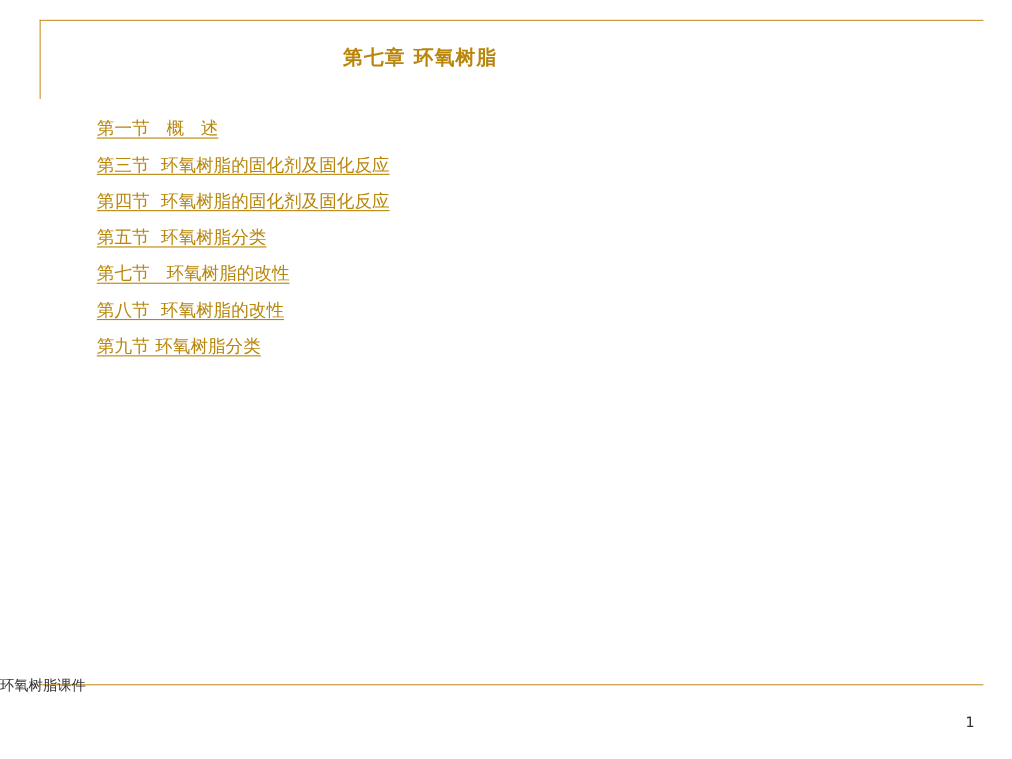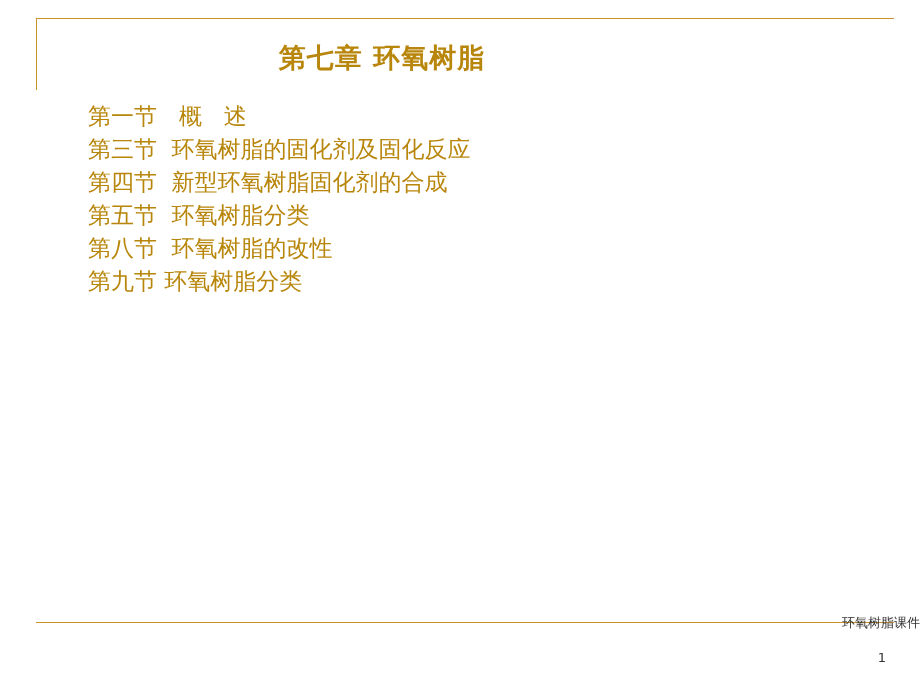--- a/index.html
+++ b/index.html
@@ -38,34 +38,35 @@
     width: 0;
     height: 72px;
     border-left: 1.5px solid #c8922a;
   }
   .title {
     position: absolute;
     left: 0;
     top: 40px;
     width: 764px;
     text-align: center;
-    font-size: 27px;
+    font-size: 18px;
     font-weight: bold;
     color: #b8860b;
     letter-spacing: 1px;
   }
   .toc {
     position: absolute;
     left: 88px;
     top: 100px;
     width: 760px;
   }
   .toc-item {
-    font-size: 23px;
+    font-size: 16px;
     color: #b8860b;
+    text-decoration: underline;
     text-underline-offset: 3px;
     line-height: 33px;
     white-space: pre;
     display: block;
     width: max-content;
     cursor: pointer;
   }
   
   .rule-bottom {
     position: absolute;
@@ -73,21 +74,21 @@
     top: 622px;
     width: 858px;
     height: 0;
     border-top: 1.5px solid #c8922a;
   }
   .footer-center {
     position: absolute;
     left: 0;
     top: 614px;
     width: 920px;
-    text-align: right;
+    text-align: left;
     font-size: 13px;
     color: #333333;
   }
   .footer-page {
     position: absolute;
     right: 34px;
     top: 650px;
     font-size: 13px;
     color: #333333;
   }
@@ -98,22 +99,23 @@
 <div class="slide">
 
   <div class="rule-top"></div>
   <div class="rule-left"></div>
 
   <div class="title">第七章  环氧树脂</div>
 
   <div class="toc">
     <span class="toc-item">第一节   概   述</span>
     <span class="toc-item">第三节  环氧树脂的固化剂及固化反应</span>
-    <span class="toc-item">第四节  新型环氧树脂固化剂的合成</span>
+    <span class="toc-item">第四节  环氧树脂的固化剂及固化反应</span>
     <span class="toc-item">第五节  环氧树脂分类</span>
+    <span class="toc-item">第七节   环氧树脂的改性</span>
     <span class="toc-item">第八节  环氧树脂的改性</span>
     <span class="toc-item">第九节 环氧树脂分类</span>
   </div>
 
   <div class="rule-bottom"></div>
 
   <div class="footer-center">环氧树脂课件</div>
   <div class="footer-page">1</div>
 
 </div>

